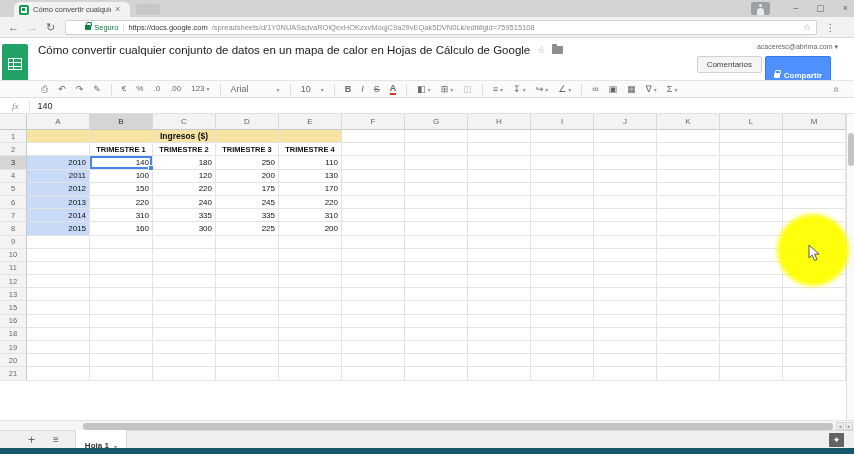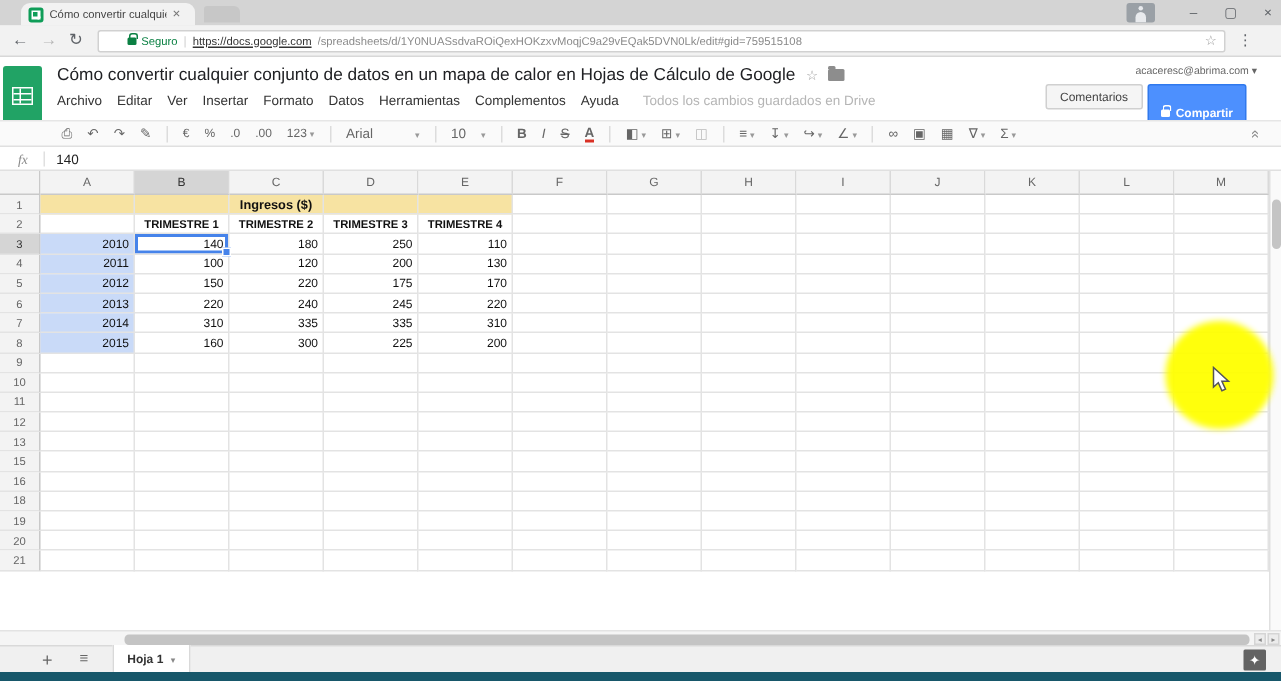--- a/index.html
+++ b/index.html
@@ -28,21 +28,21 @@
   .avatar-btn i::before { content:""; position:absolute; left:2px; top:-4px; width:3px; height:3px; border-radius:50%; background:#e8eaed; }
 
   .addrbar { position:absolute; left:0; top:17px; width:854px; height:21px; background:#f2f2f2;
              border-bottom:1px solid #d8d8d8; display:flex; align-items:center; }
   .navbtn { font-size:11px; color:#5f6368; margin-left:8px; line-height:1; }
   .navbtn.disabled { color:#b6b6b6; }
   .urlbox { margin-left:10px; width:752px; height:15px; background:#fff; border:1px solid #d1d1d1; border-radius:2px;
             display:flex; align-items:center; padding:0 5px; gap:4px; }
   .secure { color:#0b8043; font-size:7.5px; display:flex; align-items:center; gap:3px;margin-left:14px; }
   .url-sep { color:#d0d0d0; font-size:8px; }
-  .url-host { font-size:7.5px; color:#333; white-space:nowrap;text-decoration:underline; }
+  .url-host { font-size:7.5px; color:#333; white-space:nowrap; }
   .url-path { font-size:7.5px; color:#8a8a8a; white-space:nowrap; overflow:hidden; flex:1; }
   .url-star { font-size:9px; color:#9e9e9e; }
   .menu-dots { font-size:10px; color:#5f6368; margin-left:8px; letter-spacing:0; }
 
   
   .docshead { position:absolute; left:0; top:38px; width:854px; height:42px; background:#fff; }
   .sheets-logo { position:absolute; left:2px; top:6px; width:26px; height:40px; background:#21a365; border-radius:2px;
                  display:flex; align-items:center; justify-content:center; }
   .sheets-logo i { display:block; width:14px; height:12px; border:1px solid #fff; position:relative; }
   .sheets-logo i::before { content:""; position:absolute; left:0; top:3px; width:12px; height:1px; background:#fff;
@@ -118,21 +118,21 @@
   .hscroll .arrows { position:absolute; right:1px; top:1px; display:flex; gap:1px; }
   .hscroll .arrows span { width:8px; height:8px; background:#ececec; border:1px solid #d5d5d5;
           font-size:5px; color:#888; display:flex; align-items:center; justify-content:center; }
 
   
   .footer { position:absolute; left:0; top:430px; width:854px; height:18px; background:#f0f0f0; border-top:1px solid #d9d9d9;
             display:flex; align-items:center; }
   .add-sheet { margin-left:28px; font-size:12px; color:#666; line-height:1; }
   .all-sheets { margin-left:18px; font-size:10px; color:#666; line-height:1; }
   .sheet-tab { margin-left:16px; height:20px; background:#fff; border-left:1px solid #d9d9d9; border-right:1px solid #d9d9d9;
-               display:flex; align-items:center; padding:0 9px; gap:5px; font-size:8px; color:#333; font-weight:bold; }
+               display:flex; align-items:flex-end; padding:0 9px; gap:5px; font-size:8px; color:#333; font-weight:bold; }
   .sheet-tab .caret { font-size:6px; color:#888; font-weight:normal; }
   .explore-btn { position:absolute; right:10px; top:2px; width:15px; height:14px; background:#636363; border-radius:1px;
                color:#fff; font-size:9px; display:flex; align-items:center; justify-content:center; }
   .videobar { position:absolute; left:0; top:448px; width:854px; height:6px; background:#17576a; }
 
   
   .cursor-highlight { position:absolute; left:777px; top:214px; width:72px; height:72px; border-radius:50%;
       background:#ffff00; filter:blur(2px); opacity:0.95; pointer-events:none; }
   .cursor { position:absolute; left:808px; top:244px; pointer-events:none; }
 </style>
@@ -174,32 +174,20 @@
 </div>
 
 <div class="docshead">
   <div class="sheets-logo">
       <i></i>
     </div>
   <div class="doc-title-row">
     <span class="doc-title">Cómo convertir cualquier conjunto de datos en un mapa de calor en Hojas de Cálculo de Google</span>
     <span class="title-star">☆</span>
     <span class="folder-icon"></span>
-  </div>
-  <div class="menubar">
-    <span>Archivo</span>
-    <span>Editar</span>
-    <span>Ver</span>
-    <span>Insertar</span>
-    <span>Formato</span>
-    <span>Datos</span>
-    <span>Herramientas</span>
-    <span>Complementos</span>
-    <span>Ayuda</span>
-    <span class="save-status">Todos los cambios guardados en Drive</span>
   </div>
   <span class="account-email">acaceresc@abrima.com ▾</span>
   <div class="btn-comments">Comentarios</div>
   <div class="btn-share">
     <span class="lock-glyph"></span>
     <span>Compartir</span>
   </div>
 </div>
 
 <div class="toolbar">

